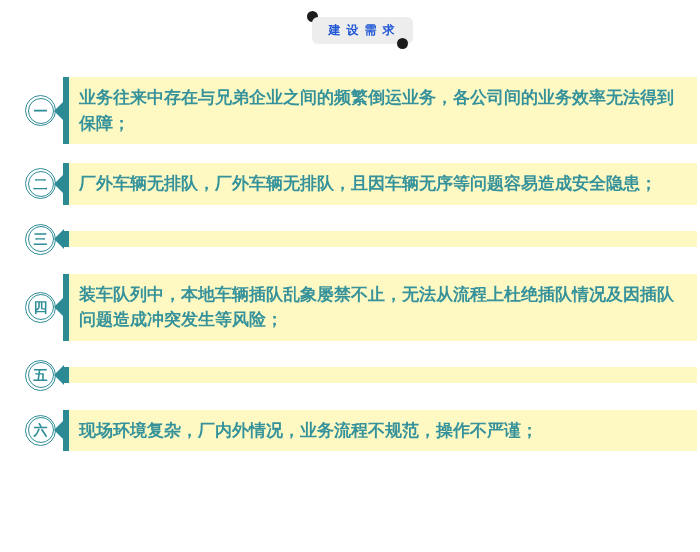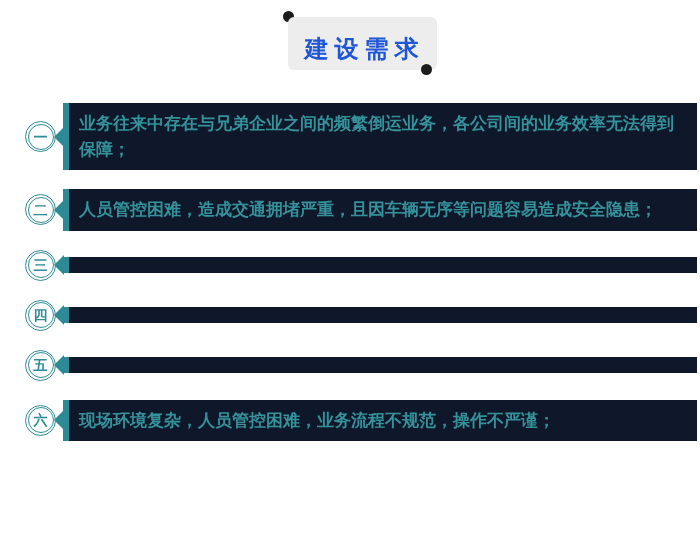--- a/index.html
+++ b/index.html
@@ -21,24 +21,24 @@
     position: relative;
     width: fit-content;
     margin: 0 auto;
     left: 12px;
   }
   .title-badge {
     position: relative;
     z-index: 1;
     background: #ededed;
     color: #1e56d6;
-    font-size: 24px;
+    font-size: 12px;
     font-weight: bold;
     letter-spacing: 6px;
-    padding: 16px 12px 5px 17px;
+    padding: 5px 12px 5px 17px;
     border-radius: 6px;
     text-align: right;
   }
   .dot {
     position: absolute;
     width: 11px;
     height: 11px;
     background: #1c1c1c;
     border-radius: 50%;
   }
@@ -78,21 +78,21 @@
   }
   .num {
     color: #2e8d97;
     font-size: 14px;
     font-weight: bold;
     line-height: 1;
   }
   .stripe {
     position: relative;
     flex: 1;
-    background: #0f172a;
+    background: #fef9c3;
     border-left: 6px solid #2b8a94;
     padding: 8px 8px 8px 10px;
     margin-right: 3px;
   }
   .tri {
     position: absolute;
     left: -15px;
     top: 50%;
     transform: translateY(-50%);
     width: 0;
@@ -131,55 +131,56 @@
       <p class="txt">业务往来中存在与兄弟企业之间的频繁倒运业务，各公司间的业务效率无法得到保障；</p>
     </div>
   </div>
 
   <div class="row">
     <div class="num-circle">
       <span class="num">二</span>
     </div>
     <div class="stripe">
       <span class="tri"></span>
-      <p class="txt">人员管控困难，造成交通拥堵严重，且因车辆无序等问题容易造成安全隐患；</p>
+      <p class="txt">厂外车辆无排队，厂外车辆无排队，且因车辆无序等问题容易造成安全隐患；</p>
     </div>
   </div>
 
   <div class="row">
     <div class="num-circle">
       <span class="num">三</span>
     </div>
     <div class="stripe">
       <span class="tri"></span>
     </div>
   </div>
 
   <div class="row">
     <div class="num-circle">
       <span class="num">四</span>
     </div>
     <div class="stripe">
       <span class="tri"></span>
+      <p class="txt">装车队列中，本地车辆插队乱象屡禁不止，无法从流程上杜绝插队情况及因插队问题造成冲突发生等风险；</p>
     </div>
   </div>
 
   <div class="row">
     <div class="num-circle">
       <span class="num">五</span>
     </div>
     <div class="stripe">
       <span class="tri"></span>
     </div>
   </div>
 
   <div class="row">
     <div class="num-circle">
       <span class="num">六</span>
     </div>
     <div class="stripe">
       <span class="tri"></span>
-      <p class="txt">现场环境复杂，人员管控困难，业务流程不规范，操作不严谨；</p>
+      <p class="txt">现场环境复杂，厂内外情况，业务流程不规范，操作不严谨；</p>
     </div>
   </div>
 </div>
 
 </div>
 
 </body></html>

